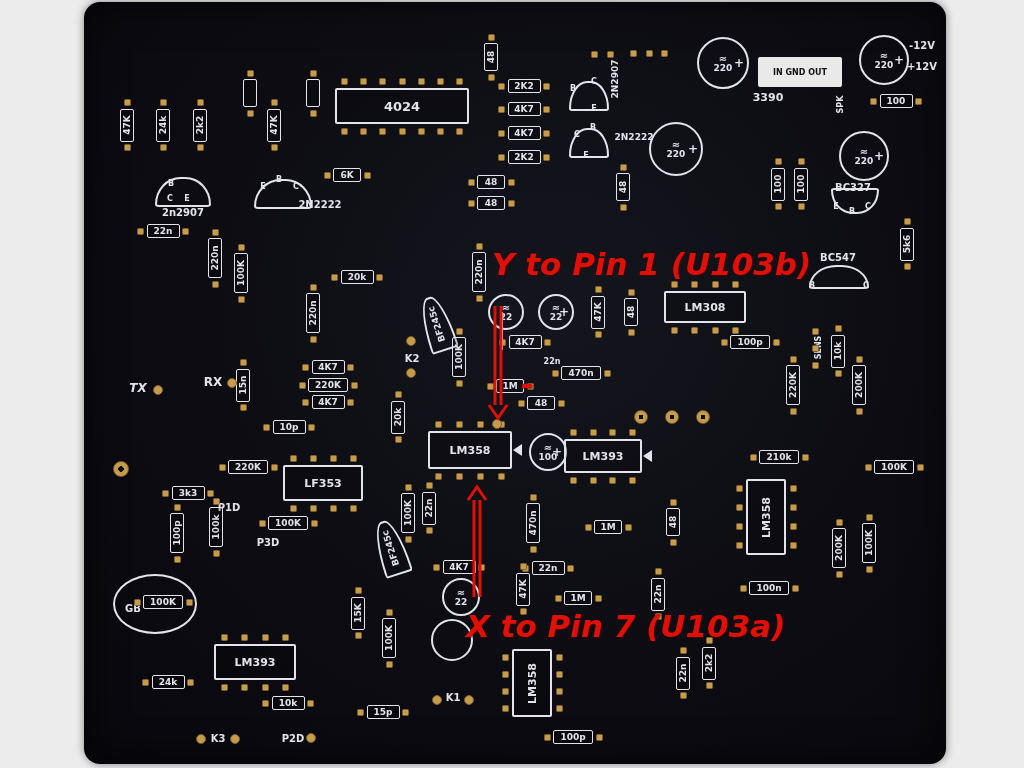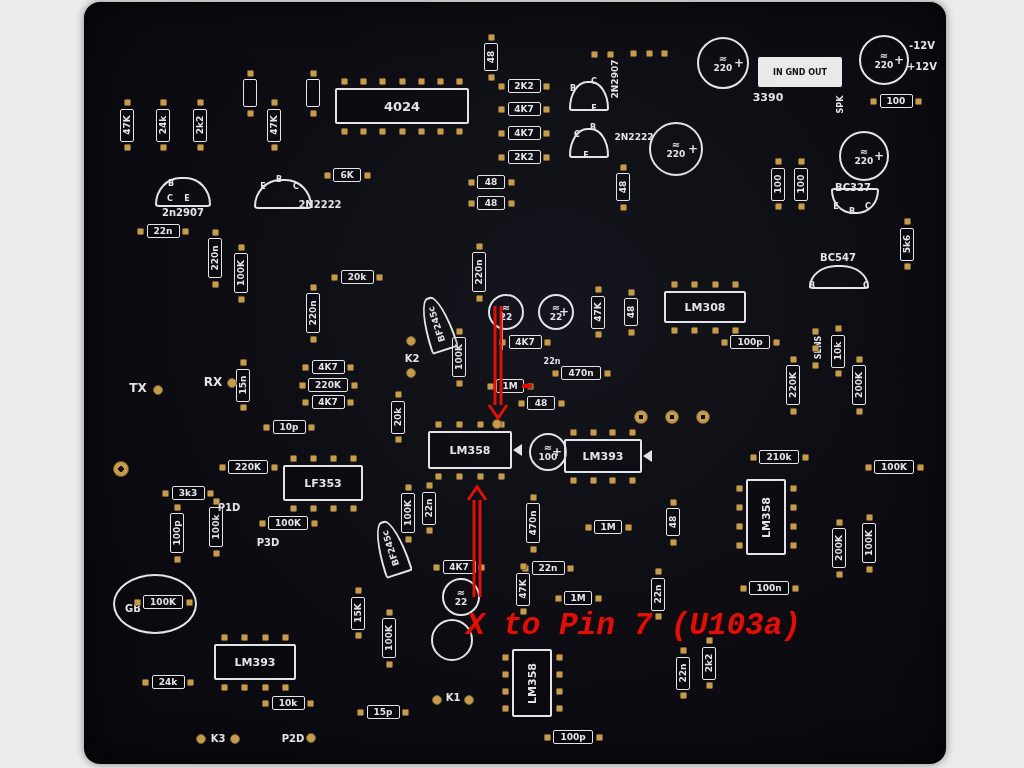--- a/index.html
+++ b/index.html
@@ -363,21 +363,21 @@
       <div class="comp box" style="left: 561px; top: 366px; width: 40px; height: 14px;">
         <span class="lbl" style="font-size: 9px;">470n</span>
       </div>
       <div class="pad" style="left: 551.5px; top: 369.5px; width: 7px; height: 7px;"></div>
       <div class="pad" style="left: 603.5px; top: 369.5px; width: 7px; height: 7px;"></div>
       <div class="comp box" style="left: 527px; top: 396px; width: 28px; height: 14px;">
         <span class="lbl" style="font-size: 9px;">48</span>
       </div>
       <div class="pad" style="left: 517.5px; top: 399.5px; width: 7px; height: 7px;"></div>
       <div class="pad" style="left: 557.5px; top: 399.5px; width: 7px; height: 7px;"></div>
-      <div class="comp" style="left: 125px; top: 379px; width: 26px; height: 18px;">
+      <div class="comp" style="left: 125px; top: 379px; width: 26px; height: 18px; font-style: italic;">
         <span class="lbl" style="font-size: 12px;">TX</span>
       </div>
       <div class="comp" style="left: 200px; top: 373px; width: 26px; height: 18px;">
         <span class="lbl" style="font-size: 12px;">RX</span>
       </div>
       <div class="comp box" style="left: 236px; top: 368.5px; width: 14px; height: 33px;">
         <span class="lbl vert" style="font-size: 9px;">15n</span>
       </div>
       <div class="pad" style="left: 239.5px; top: 359px; width: 7px; height: 7px;"></div>
       <div class="pad" style="left: 239.5px; top: 404px; width: 7px; height: 7px;"></div>
@@ -666,21 +666,22 @@
       <div class="pad" style="border-radius: 50%; left: 196px; top: 734px; width: 10px; height: 10px;"></div>
       <div class="pad" style="border-radius: 50%; left: 230px; top: 734px; width: 10px; height: 10px;"></div>
       <div class="pad" style="border-radius: 50%; left: 153px; top: 385px; width: 10px; height: 10px;"></div>
       <div class="pad" style="border-radius: 50%; left: 227px; top: 378px; width: 10px; height: 10px;"></div>
       <div class="pad" style="border-radius: 50%; left: 306px; top: 733px; width: 10px; height: 10px;"></div>
       <div class="pad" style="border-radius: 50%; left: 492px; top: 419px; width: 10px; height: 10px;"></div>
       <div class="hole" style="left: 634px; top: 410px; width: 14px; height: 14px;"></div>
       <div class="hole" style="left: 665px; top: 410px; width: 14px; height: 14px;"></div>
       <div class="hole" style="left: 696px; top: 410px; width: 14px; height: 14px;"></div>
       <div class="hole" style="left: 113px; top: 461px; width: 16px; height: 16px;"></div>
-      <div class="red-text" style="left: 466px; top: 608px; font-family: Liberation Mono, monospace;">X to Pin 7 (U103a)</div>
+      <div class="red-text" style="left: 492px; top: 246px;">Y to Pin 1 (U103b)</div>
+      <div class="red-text" style="left: 466px; top: 608px;">X to Pin 7 (U103a)</div>
       <div class="red-text" style="left: 521px; top: 366px;">-</div>
     </div>
   <svg id="overlay-svg" width="1024" height="768" viewBox="0 0 1024 768">
       <line x1="502" y1="312" x2="502" y2="350" style="stroke: rgb(227, 227, 234); stroke-width: 2; fill: none;"></line>
       <line x1="495" y1="306" x2="495" y2="405" style="stroke: rgb(224, 16, 8); stroke-width: 3; fill: none;"></line>
       <line x1="501" y1="306" x2="501" y2="405" style="stroke: rgb(224, 16, 8); stroke-width: 3; fill: none;"></line>
       <polyline points="489,405 498,418 507,405" style="stroke: rgb(224, 16, 8); stroke-width: 3; fill: none;"></polyline>
       <line x1="474" y1="500" x2="474" y2="597" style="stroke: rgb(224, 16, 8); stroke-width: 3; fill: none;"></line>
       <line x1="480" y1="500" x2="480" y2="597" style="stroke: rgb(224, 16, 8); stroke-width: 3; fill: none;"></line>
       <polyline points="468,500 477,487 486,500" style="stroke: rgb(224, 16, 8); stroke-width: 3; fill: none;"></polyline>

